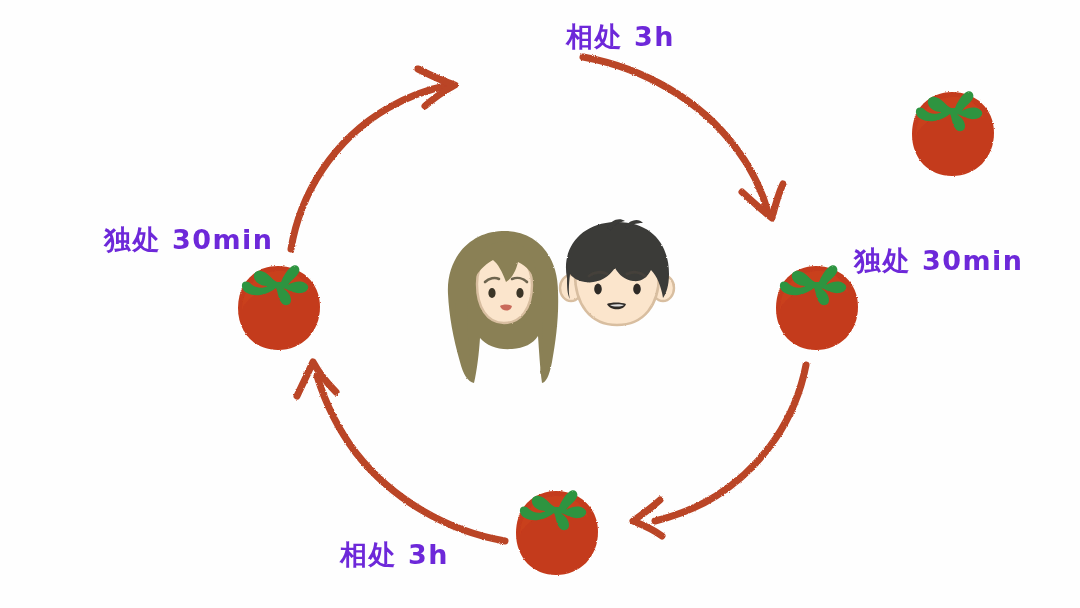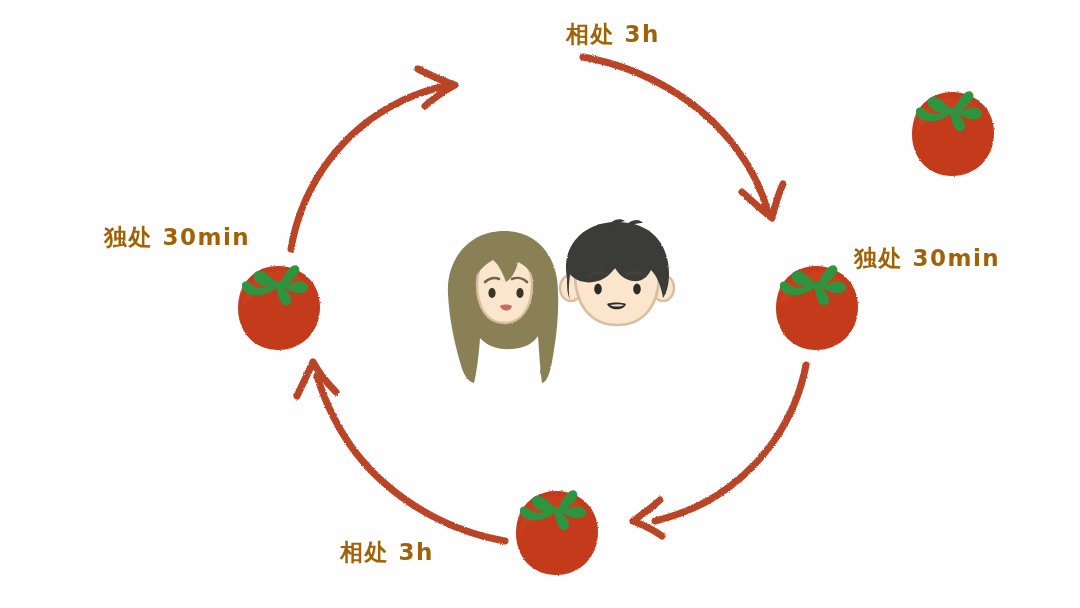--- a/index.html
+++ b/index.html
@@ -21,23 +21,23 @@
   #diagram-svg {
     position: absolute;
     left: 0;
     top: 0;
     width: 1080px;
     height: 608px;
   }
   .label {
     position: absolute;
     white-space: nowrap;
-    color: #a16207;
+    color: #6d28d9;
     font-family: "DejaVu Sans", sans-serif;
-    font-size: 23px;
+    font-size: 27px;
     font-weight: 700;
     letter-spacing: 1.5px;
     line-height: 1;
     -webkit-font-smoothing: antialiased;
   }
   .label-top    { left: 566px; top: 23px; }
   .label-right  { left: 854px; top: 247px; }
   .label-bottom { left: 340px; top: 541px; }
   .label-left   { left: 104px; top: 226px; }
 </style>

